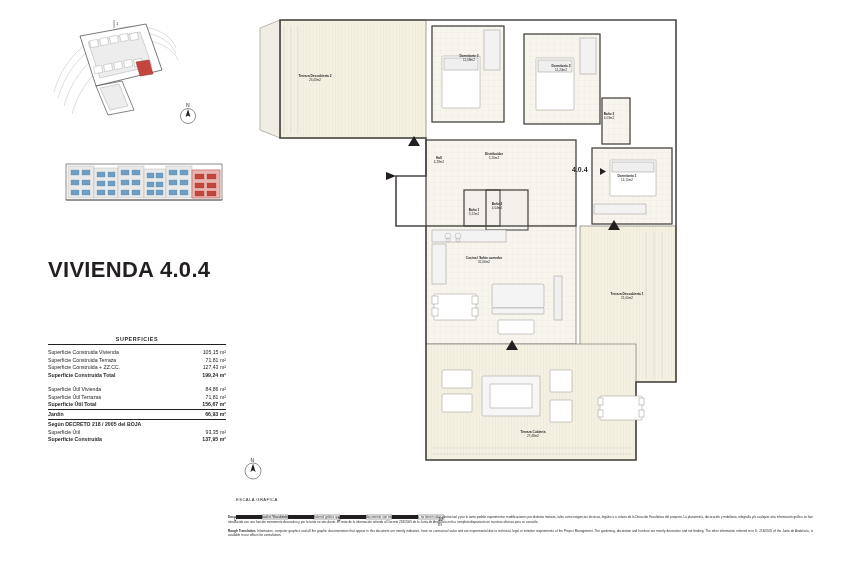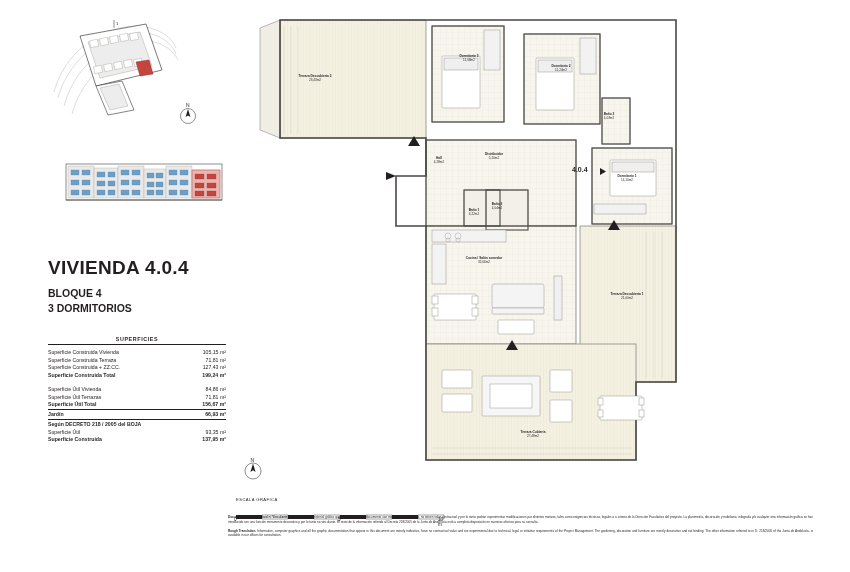--- a/index.html
+++ b/index.html
@@ -14,21 +14,21 @@
   .left-col{position:absolute;left:34px;top:18px;width:190px;}
 
   .site-plan{position:relative;width:130px;height:105px;margin-left:16px;}
   .site-plan svg{display:block;}
 
   .north-1{position:absolute;left:142px;top:82px;width:28px;height:28px;}
 
   .elev{position:absolute;left:30px;top:136px;width:160px;height:58px;}
 
   .title-block{position:absolute;left:14px;top:240px;width:180px;}
-  .viv-title{font-size:19px;font-weight:bold;letter-spacing:.3px;line-height:1.1;margin:0;}
+  .viv-title{font-size:22px;font-weight:bold;letter-spacing:.3px;line-height:1.1;margin:0;}
   .viv-sub{font-size:10.5px;font-weight:bold;margin-top:7px;line-height:1.45;}
 
   .surf-wrap{position:absolute;left:14px;top:318px;width:178px;font-size:5.2px;}
   .surf-head{text-align:center;font-size:5.4px;letter-spacing:.6px;font-weight:bold;
              border-bottom:.7px solid #231f20;padding-bottom:2px;margin-bottom:3px;}
   table.surf{width:100%;border-collapse:collapse;}
   table.surf td{padding:.9px 0;vertical-align:bottom;}
   table.surf td.val{text-align:right;white-space:nowrap;}
   tr.bold td{font-weight:bold;}
   tr.rule td{border-bottom:.6px solid #231f20;height:1px;padding:0;}
@@ -160,24 +160,20 @@
             <rect x="143" y="29" width="9" height="5"></rect>
           <rect x="131" y="37" width="9" height="5"></rect>
             <rect x="143" y="37" width="9" height="5"></rect>
         </g>
         <line x1="2" y1="46" x2="158" y2="46" stroke="#231f20" stroke-width=".6"></line>
       </svg>
     </div>
 
     <div class="title-block">
       <div class="viv-title">VIVIENDA 4.0.4</div>
-      <div class="viv-sub">
-        <div>BLOQUE 4</div>
-        <div>3 DORMITORIOS</div>
-      </div>
     </div>
 
     <div class="surf-wrap">
       <div class="surf-head">SUPERFICIES</div>
       <table class="surf">
         <tbody>
             <tr>
           <td>Superficie Construida Vivienda</td>
           <td class="val">105,15 m²</td>
         </tr>

